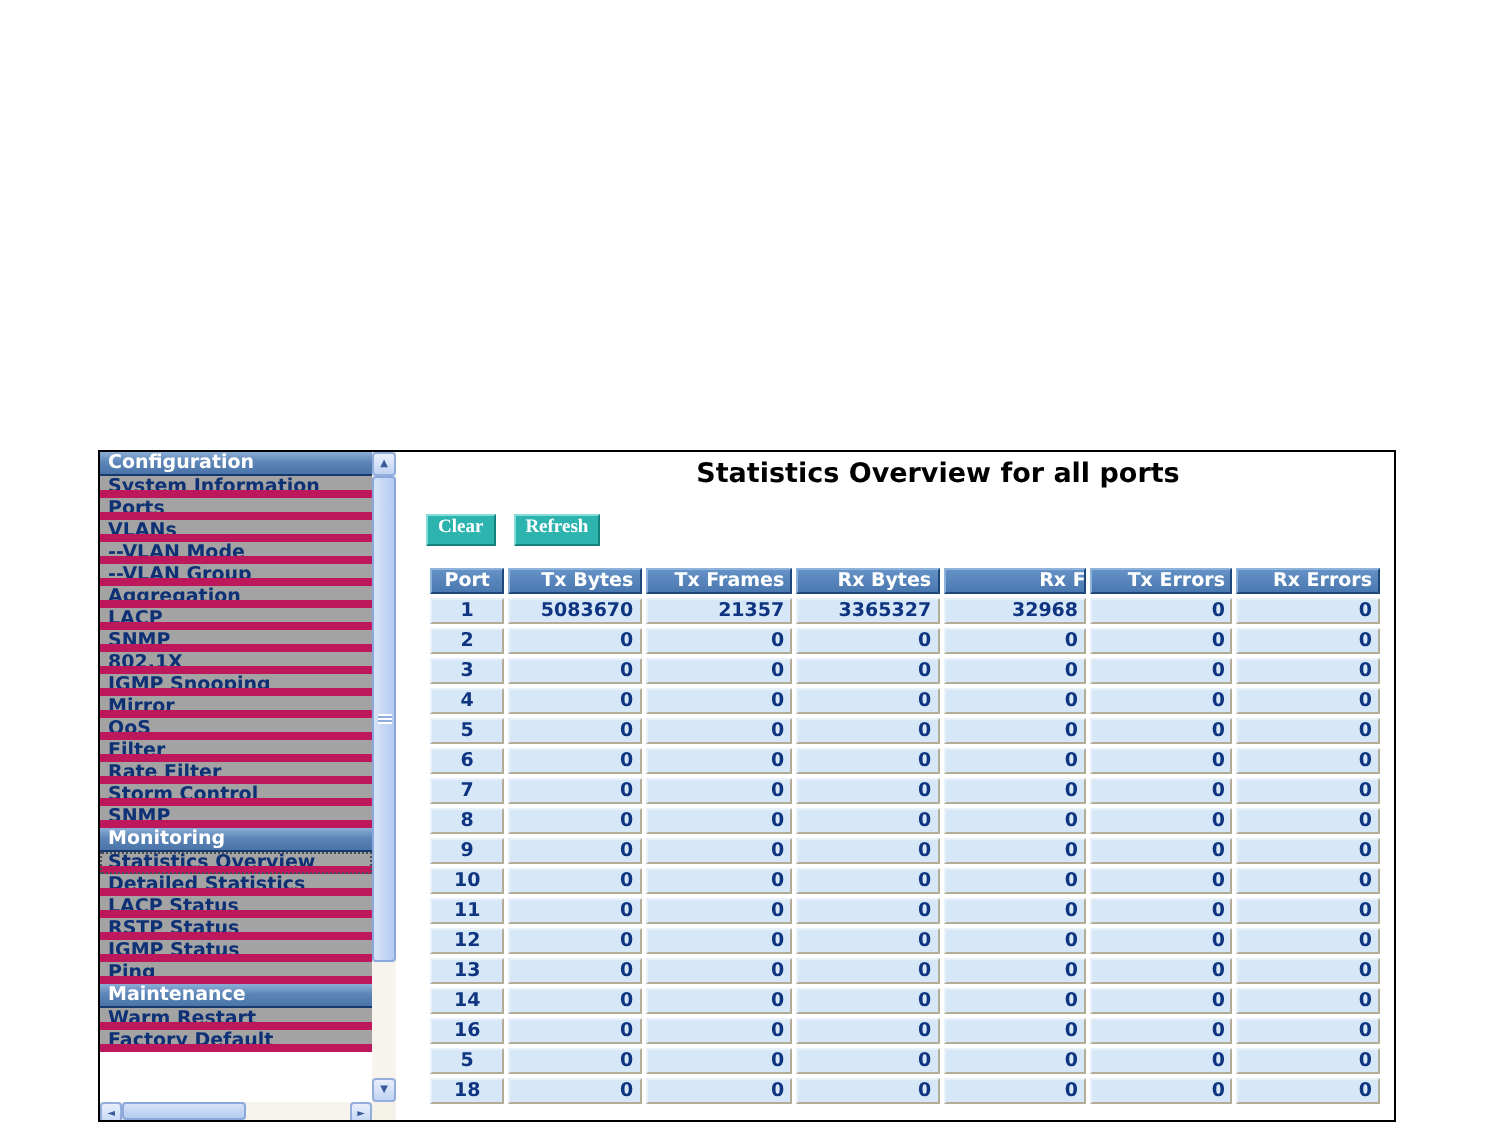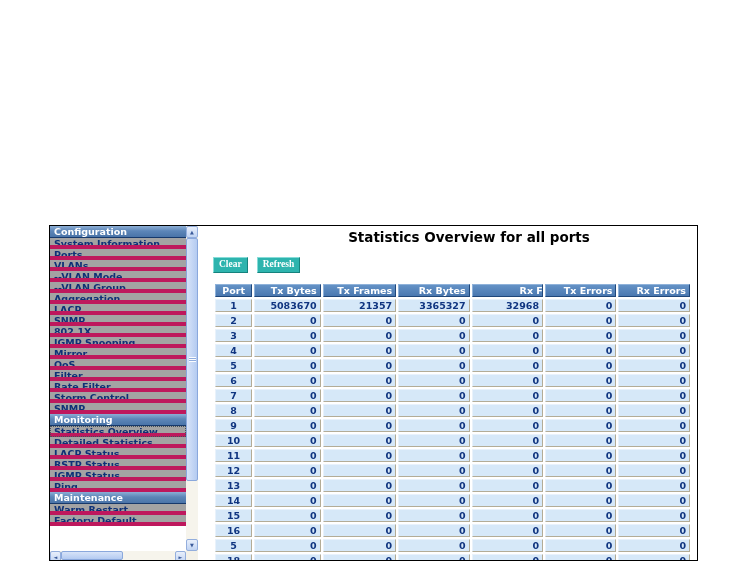--- a/index.html
+++ b/index.html
@@ -292,29 +292,20 @@
           <tr>
             <td>14</td>
             <td>0</td>
             <td>0</td>
             <td>0</td>
             <td>0</td>
             <td>0</td>
             <td>0</td>
           </tr>
           <tr>
-            <td>15</td>
-            <td>0</td>
-            <td>0</td>
-            <td>0</td>
-            <td>0</td>
-            <td>0</td>
-            <td>0</td>
-          </tr>
-          <tr>
             <td>16</td>
             <td>0</td>
             <td>0</td>
             <td>0</td>
             <td>0</td>
             <td>0</td>
             <td>0</td>
           </tr>
           <tr>
             <td>5</td>

